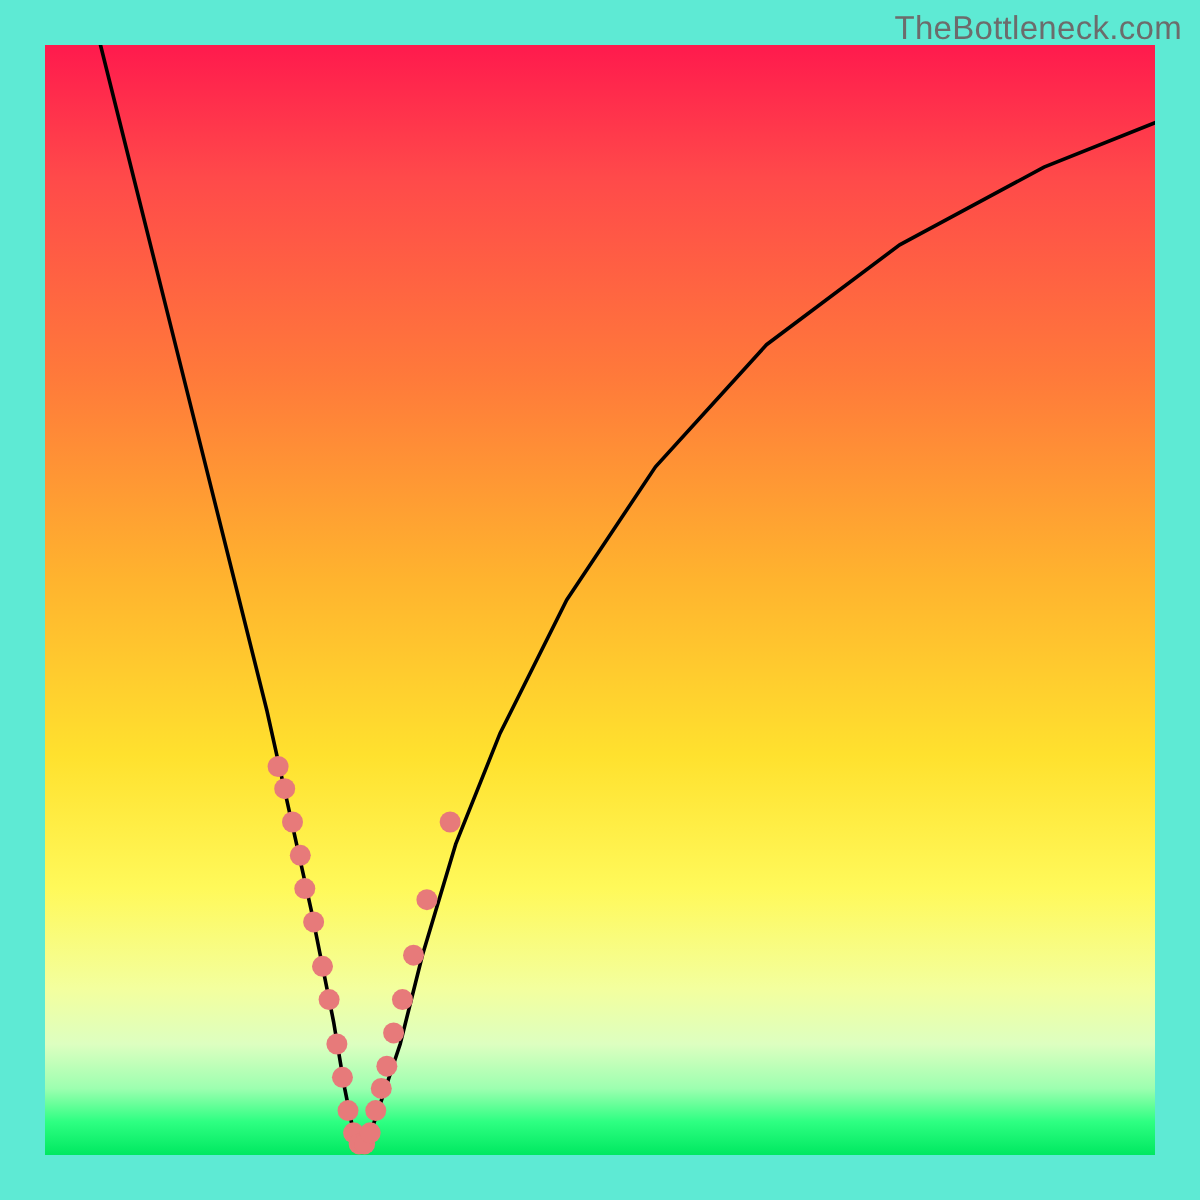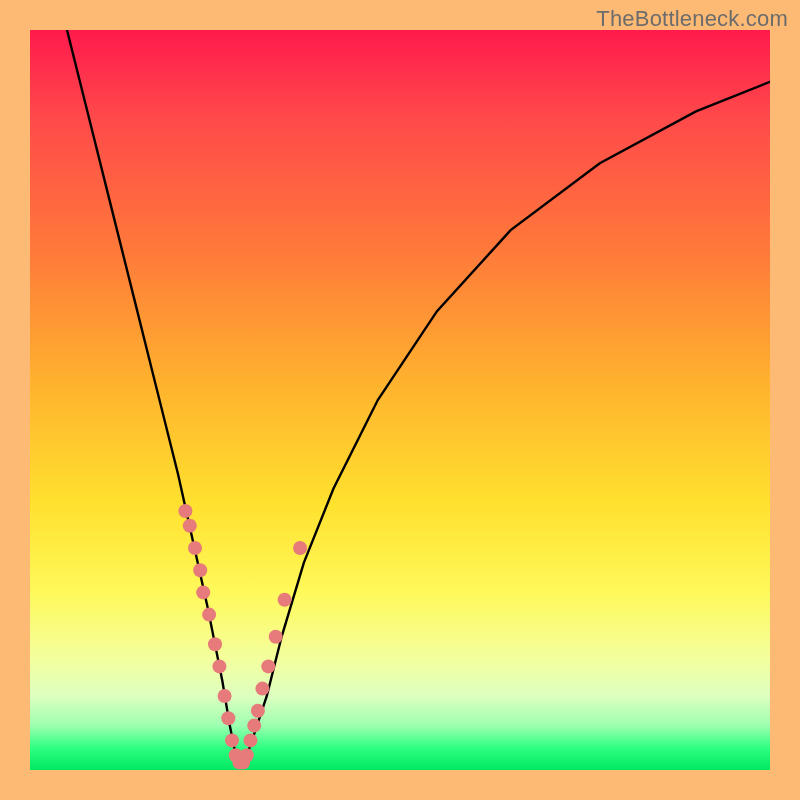--- a/index.html
+++ b/index.html
@@ -7,21 +7,21 @@
     padding: 0;
     width: 800px;
     height: 800px;
     overflow: hidden;
     background: #000;
     font-family: Arial, Helvetica, sans-serif;
   }
   .frame {
     position: absolute;
     inset: 0;
-    background: #fdba74;
+    background: #5eead4;
     padding-left: 29px;
   }
   .plot {
     position: absolute;
     left: 30px;
     top: 30px;
     width: 740px;
     height: 740px;
     overflow: hidden;
   }

